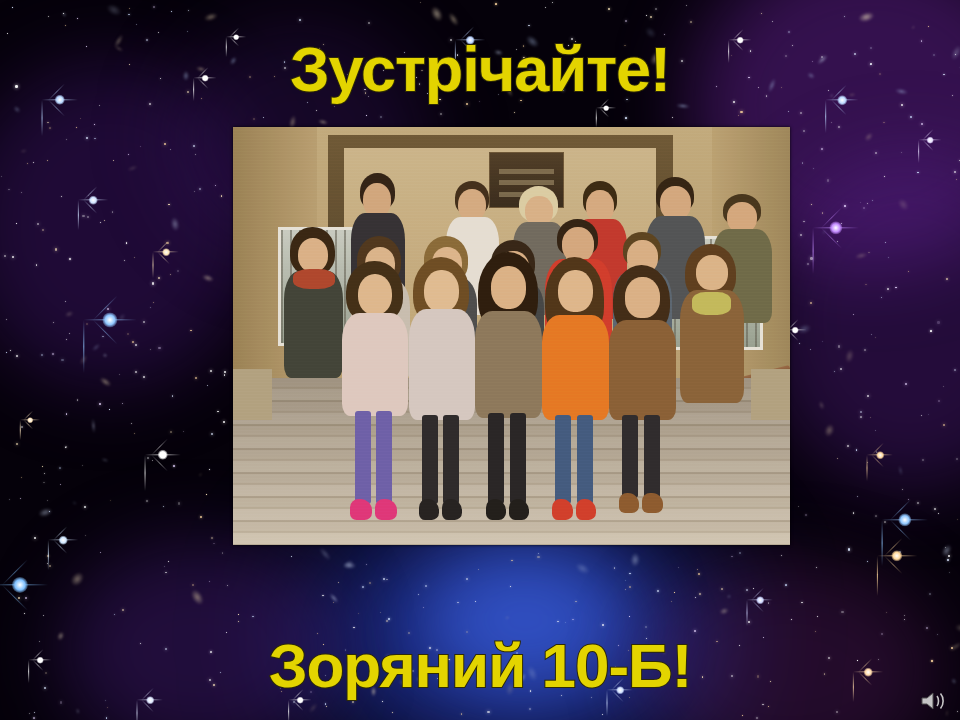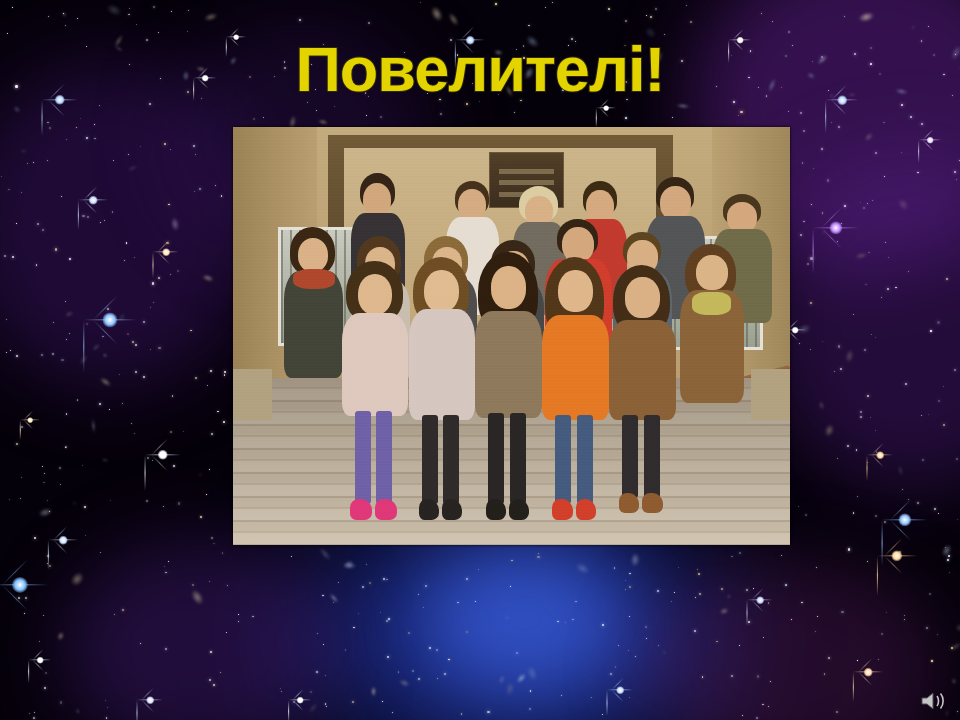--- a/index.html
+++ b/index.html
@@ -1028,20 +1028,21 @@
       <div class="leg" style="left:22%;top:60%;width:22%;height:33%;background:#25252c;"></div>
       <div class="leg" style="left:52%;top:60%;width:22%;height:33%;background:#25252c;"></div>
       <div class="shoe" style="left:18%;top:91%;width:28%;height:8%;background:#8d5a2e;"></div>
       <div class="shoe" style="left:50%;top:91%;width:28%;height:8%;background:#8d5a2e;"></div>
     </div>
 
     <div class="warm"></div>
     <div class="grain"></div>
   </div>
 
-  <div id="title" class="cap">Повелителі!</div>
+  <div id="title" class="cap">Зустрічайте!</div>
+  <div id="line2" class="cap">Зоряний 10-Б!</div>
 
   <svg id="speaker" viewBox="0 0 34 26">
     <path d="M4 10h5l6-5v16l-6-5H4z" fill="#d9d9d9" stroke="#555" stroke-width="1"></path>
     <path d="M19 8c2 2.5 2 7.5 0 10" fill="none" stroke="#d9d9d9" stroke-width="1.6"></path>
     <path d="M22.5 5.5c3.5 4 3.5 11 0 15" fill="none" stroke="#d9d9d9" stroke-width="1.6"></path>
   </svg>
 </div>
 
 </body></html>

